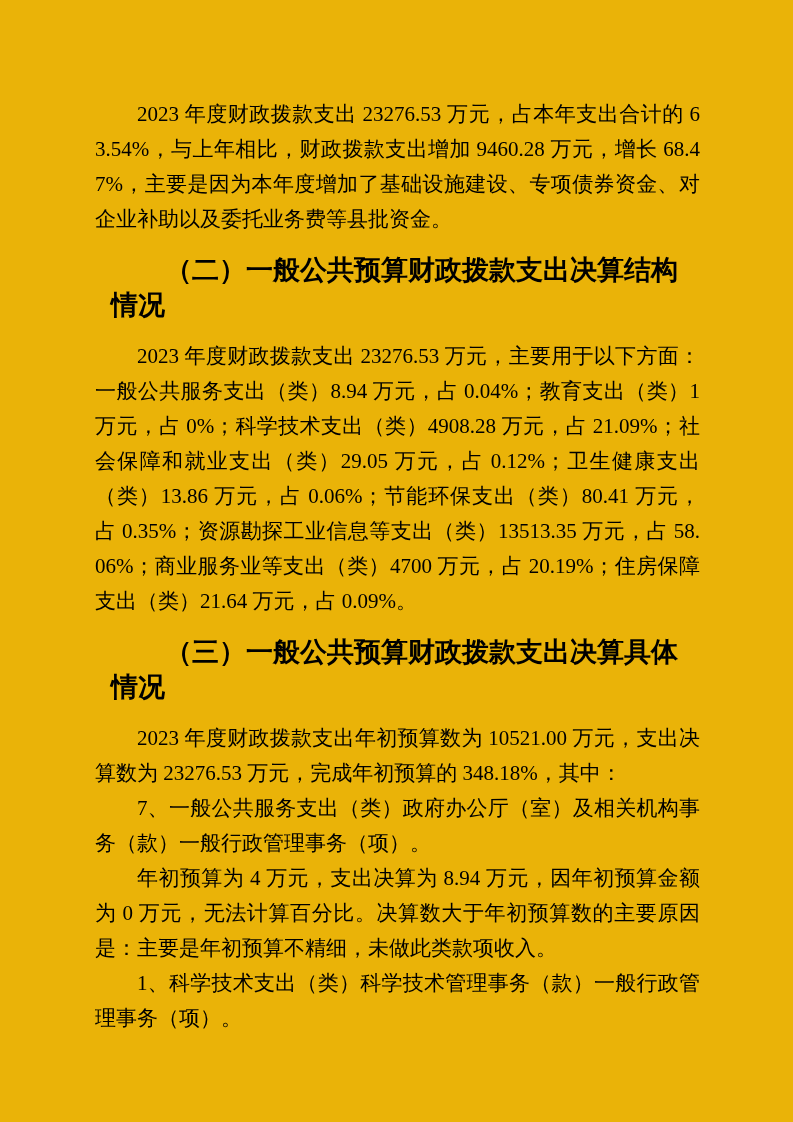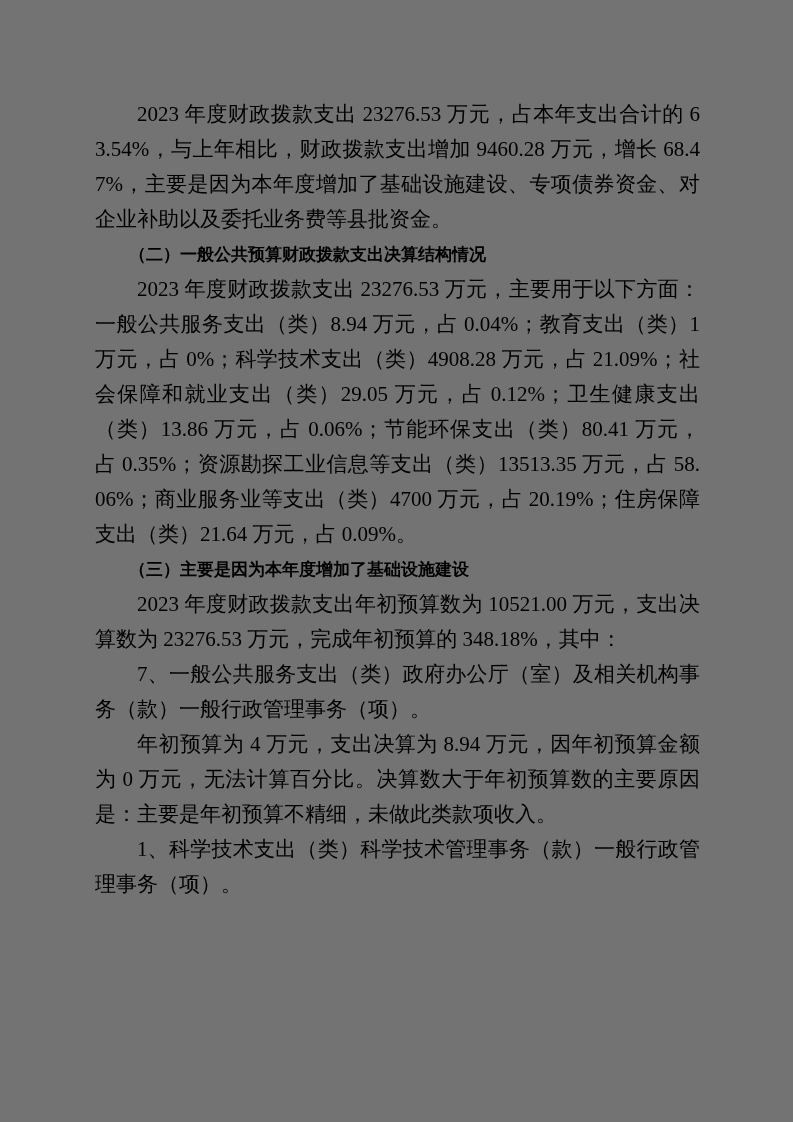--- a/index.html
+++ b/index.html
@@ -4,57 +4,57 @@
 <style>
   html, body {
     margin: 0;
     padding: 0;
     background: #ffffff;
   }
   .page {
     position: relative;
     width: 793px;
     height: 1122px;
-    background: #737373;
+    background: #eab308;
     box-sizing: border-box;
     padding: 97px 93px 0 95px;
     color: #000000;
     overflow: hidden;
   }
   .content {
     width: 605px;
   }
   .para {
     margin: 0;
     font-family: "Liberation Serif", "DejaVu Serif", serif;
     font-size: 21px;
     line-height: 35px;
     text-align: justify;
     text-indent: 2em;
     color: #000000;
     word-break: break-all;
   }
   .heading {
-    margin: 0;
+    margin: 16px;
     font-family: Liberation Serif, serif;
     font-weight: bold;
-    font-size: 17px;
+    font-size: 27px;
     line-height: 35px;
     text-indent: 2em;
     text-align: left;
     color: #000000;
   }
 </style>
 </head>
 <body>
 
 <div class="page">
   <div class="content">
     <p class="para">2023 年度财政拨款支出 23276.53 万元，占本年支出合计的 63.54%，与上年相比，财政拨款支出增加 9460.28 万元，增长 68.47%，主要是因为本年度增加了基础设施建设、专项债券资金、对企业补助以及委托业务费等县批资金。</p>
     <p class="heading">（二）一般公共预算财政拨款支出决算结构情况</p>
     <p class="para">2023 年度财政拨款支出 23276.53 万元，主要用于以下方面：一般公共服务支出（类）8.94 万元，占 0.04%；教育支出（类）1 万元，占 0%；科学技术支出（类）4908.28 万元，占 21.09%；社会保障和就业支出（类）29.05 万元，占 0.12%；卫生健康支出（类）13.86 万元，占 0.06%；节能环保支出（类）80.41 万元，占 0.35%；资源勘探工业信息等支出（类）13513.35 万元，占 58.06%；商业服务业等支出（类）4700 万元，占 20.19%；住房保障支出（类）21.64 万元，占 0.09%。</p>
-    <p class="heading">（三）主要是因为本年度增加了基础设施建设</p>
+    <p class="heading">（三）一般公共预算财政拨款支出决算具体情况</p>
     <p class="para">2023 年度财政拨款支出年初预算数为 10521.00 万元，支出决算数为 23276.53 万元，完成年初预算的 348.18%，其中：</p>
     <p class="para">7、一般公共服务支出（类）政府办公厅（室）及相关机构事务（款）一般行政管理事务（项）。</p>
     <p class="para">年初预算为 4 万元，支出决算为 8.94 万元，因年初预算金额为 0 万元，无法计算百分比。决算数大于年初预算数的主要原因是：主要是年初预算不精细，未做此类款项收入。</p>
     <p class="para">1、科学技术支出（类）科学技术管理事务（款）一般行政管理事务（项）。</p>
   </div>
 </div>
 
 </body></html>

